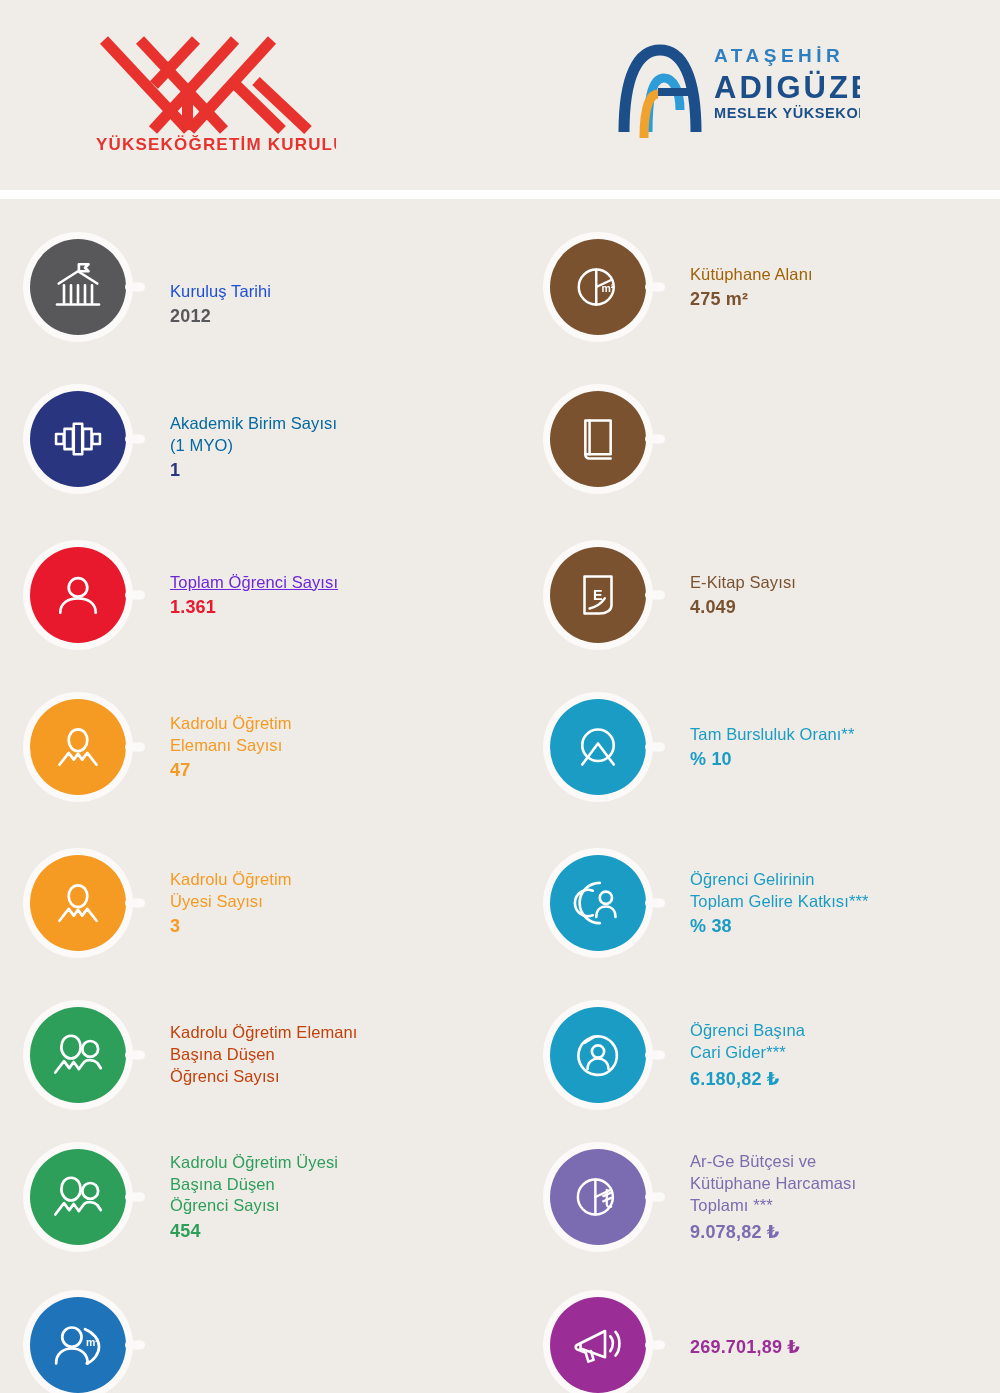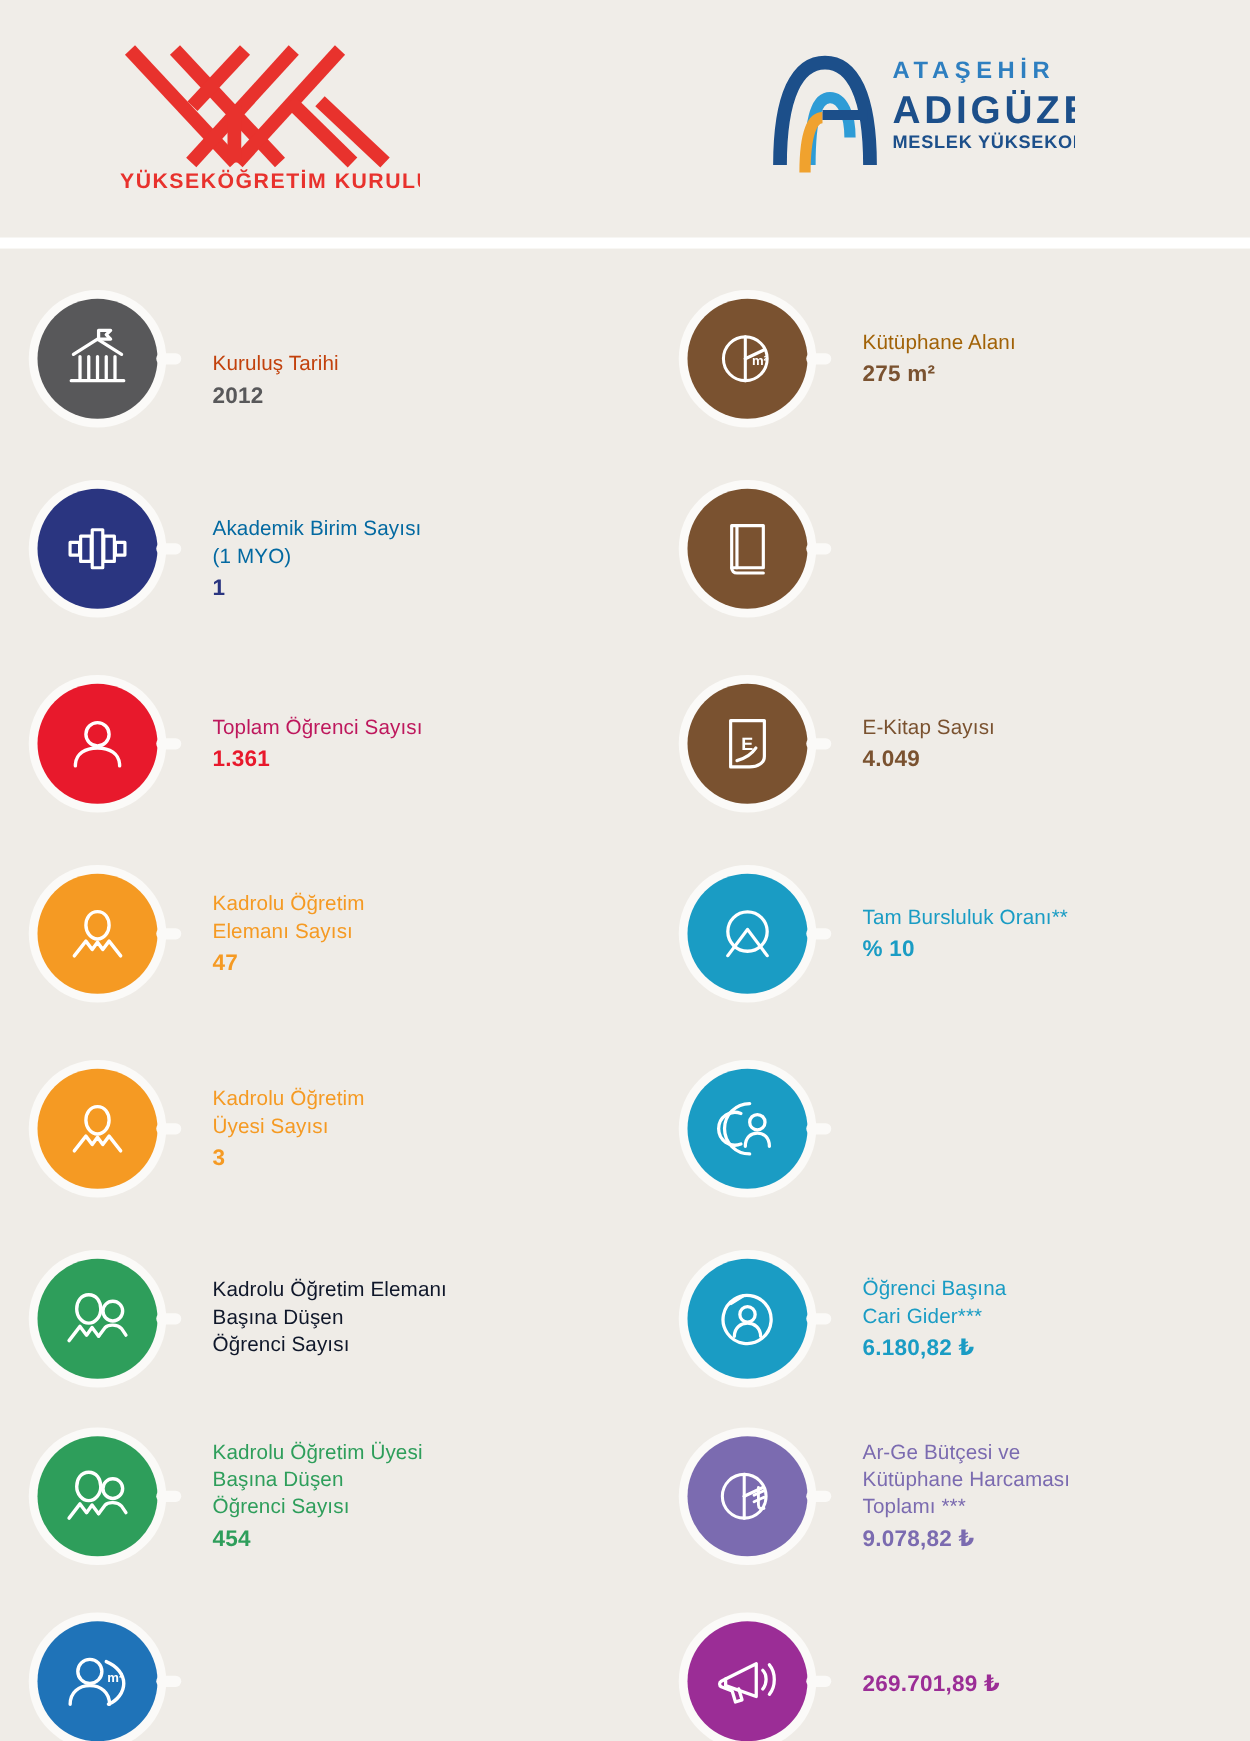--- a/index.html
+++ b/index.html
@@ -110,21 +110,21 @@
     <svg viewBox="0 0 64 64" width="56" height="56" fill="none" stroke="#fff" stroke-width="3" stroke-linecap="round" stroke-linejoin="round">
       <path d="M10 28 L32 14 L54 28"></path>
       <path d="M8 52 H56"></path>
       <path d="M16 30 V50 M24 30 V50 M32 30 V50 M40 30 V50 M48 30 V50"></path>
       <path d="M33 14 V6 M33 6 H44 L40 10 L44 14 H33"></path>
     </svg>
           </span>
           <span class="nub"></span>
         </div>
         <div class="text">
-          <div class="label" style="color: #c2410c; margin-top: 34px;">Kuruluş Tarihi</div>
+          <div class="label" style="color: #1d4ed8; margin-top: 34px;">Kuruluş Tarihi</div>
           <div class="value" style="color: rgb(88, 88, 90);">2012</div>
         </div>
       </div>
       <div class="row" style="top: 192px;">
         <div class="badge" style="background: rgb(42, 53, 128);">
           <span>
     <svg viewBox="0 0 64 64" width="54" height="54" fill="none" stroke="#fff" stroke-width="3" stroke-linejoin="round">
       <rect x="27" y="14" width="10" height="36"></rect>
       <rect x="16" y="20" width="10" height="24"></rect>
       <rect x="38" y="20" width="10" height="24"></rect>
@@ -144,21 +144,21 @@
         <div class="badge" style="background: rgb(232, 25, 44);">
           <span>
     <svg viewBox="0 0 64 64" width="54" height="54" fill="none" stroke="#fff" stroke-width="3.2" stroke-linecap="round" stroke-linejoin="round">
       <circle cx="32" cy="23" r="11"></circle>
       <path d="M11 53 C11 41 21 36 32 36 C43 36 53 41 53 53"></path>
     </svg>
           </span>
           <span class="nub"></span>
         </div>
         <div class="text">
-          <div class="label" style="color: #be185d;">Toplam Öğrenci Sayısı</div>
+          <div class="label" style="color: #6d28d9; text-decoration: underline;">Toplam Öğrenci Sayısı</div>
           <div class="value" style="color: rgb(232, 25, 44);">1.361</div>
         </div>
       </div>
       <div class="row" style="top: 500px;">
         <div class="badge" style="background: rgb(245, 154, 35);">
           <span>
     <svg viewBox="0 0 64 64" width="54" height="54" fill="none" stroke="#fff" stroke-width="3.2" stroke-linecap="round" stroke-linejoin="round">
       <path d="M32 11 C39 11 43 17 43 24 C43 31 38 37 32 37 C26 37 21 31 21 24 C21 17 25 11 32 11 Z"></path>
       <path d="M10 53 L21 39 L27 47 L32 40 L37 47 L43 39 L54 53"></path>
     </svg>
@@ -193,21 +193,21 @@
     <svg viewBox="0 0 64 64" width="56" height="56" fill="none" stroke="#fff" stroke-width="3.1" stroke-linecap="round" stroke-linejoin="round">
       <path d="M24 10 C31 10 35 16 35 23 C35 30 30 36 24 36 C18 36 13 30 13 23 C13 16 17 10 24 10 Z"></path>
       <circle cx="46" cy="25" r="9"></circle>
       <path d="M6 52 L16 39 L22 47 L27 40 L33 48"></path>
       <path d="M33 48 L39 40 C42 37 50 37 54 41 L58 47"></path>
     </svg>
           </span>
           <span class="nub"></span>
         </div>
         <div class="text">
-          <div class="label" style="color: #0f172a;">Kadrolu Öğretim Elemanı
+          <div class="label" style="color: #c2410c;">Kadrolu Öğretim Elemanı
 Başına Düşen
 Öğrenci Sayısı</div>
         </div>
       </div>
       <div class="row" style="top: 950px;">
         <div class="badge" style="background: rgb(46, 158, 91);">
           <span>
     <svg viewBox="0 0 64 64" width="56" height="56" fill="none" stroke="#fff" stroke-width="3.1" stroke-linecap="round" stroke-linejoin="round">
       <path d="M24 10 C31 10 35 16 35 23 C35 30 30 36 24 36 C18 36 13 30 13 23 C13 16 17 10 24 10 Z"></path>
       <circle cx="46" cy="25" r="9"></circle>
@@ -304,20 +304,25 @@
         <div class="badge" style="background: rgb(26, 156, 196);">
           <span>
     <svg viewBox="0 0 64 64" width="56" height="56" fill="none" stroke="#fff" stroke-width="3" stroke-linecap="round" stroke-linejoin="round">
       <path d="M34 9 A23 23 0 1 0 34 55"></path>
       <path d="M26 18 A15 15 0 1 0 26 46"></path>
       <circle cx="41" cy="26" r="7"></circle>
       <path d="M30 48 C30 40 35 36 41 36 C47 36 52 40 52 48"></path>
     </svg>
           </span>
           <span class="nub"></span>
+        </div>
+        <div class="text">
+          <div class="label" style="color: rgb(26, 156, 196);">Öğrenci Gelirinin
+Toplam Gelire Katkısı***</div>
+          <div class="value" style="color: rgb(26, 156, 196);">% 38</div>
         </div>
       </div>
       <div class="row" style="top: 808px;">
         <div class="badge" style="background: rgb(26, 156, 196);">
           <span>
     <svg viewBox="0 0 64 64" width="56" height="56" fill="none" stroke="#fff" stroke-width="3" stroke-linecap="round" stroke-linejoin="round">
       <path d="M20 14 A22 22 0 1 0 48 18 A22 22 0 0 0 20 14 Z"></path>
       <path d="M17 18 L28 11"></path>
       <circle cx="32" cy="28" r="7"></circle>
       <path d="M20 48 C20 40 26 36 32 36 C38 36 44 40 44 48"></path>

